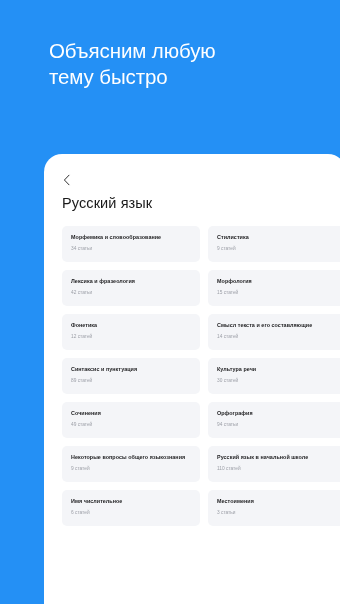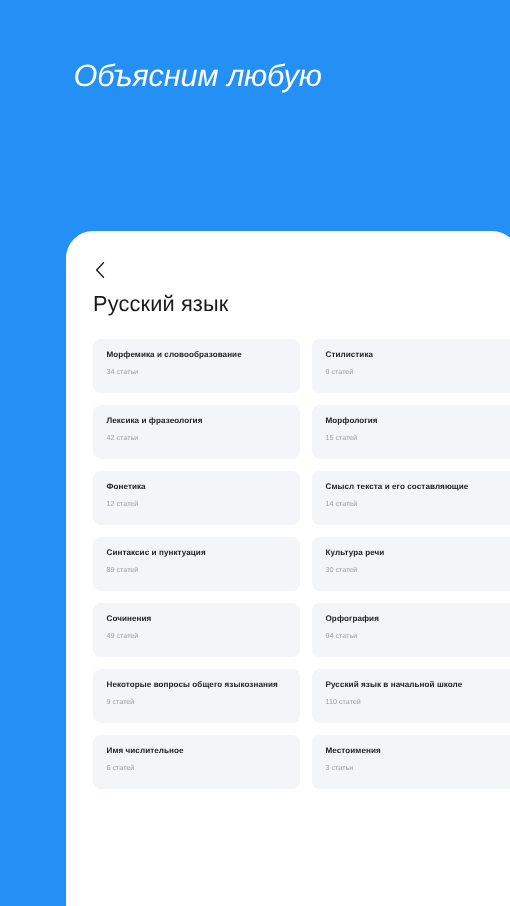--- a/index.html
+++ b/index.html
@@ -29,21 +29,20 @@
     top: 38px;
     right: 14px;
   }
   .hero-line {
     color: #ffffff;
     font-size: 20.5px;
     line-height: 25.5px;
     font-weight: 400;
     letter-spacing: -0.1px;
     white-space: nowrap;
-    font-style: italic;
   }
 
   
   .panel {
     position: absolute;
     left: 44px;
     top: 154px;
     right: -6px;
     bottom: -10px;
     background: #ffffff;
@@ -116,20 +115,21 @@
     white-space: nowrap;
   }
 </style>
 </head>
 <body>
 
 <div id="app" style="--brand: #2490f5;">
 
   <div class="hero">
     <div class="hero-line">Объясним любую</div>
+    <div class="hero-line">тему быстро</div>
   </div>
 
   <div class="panel">
     <div class="panel-inner">
 
       <div class="back-btn">
         <span>
           <svg width="10" height="12" viewBox="0 0 10 12" fill="none">
             <path d="M7 1.2 L2.4 6 L7 10.8" stroke="#1a1a1a" stroke-width="0.9" stroke-linecap="round" stroke-linejoin="round"></path>
           </svg>

